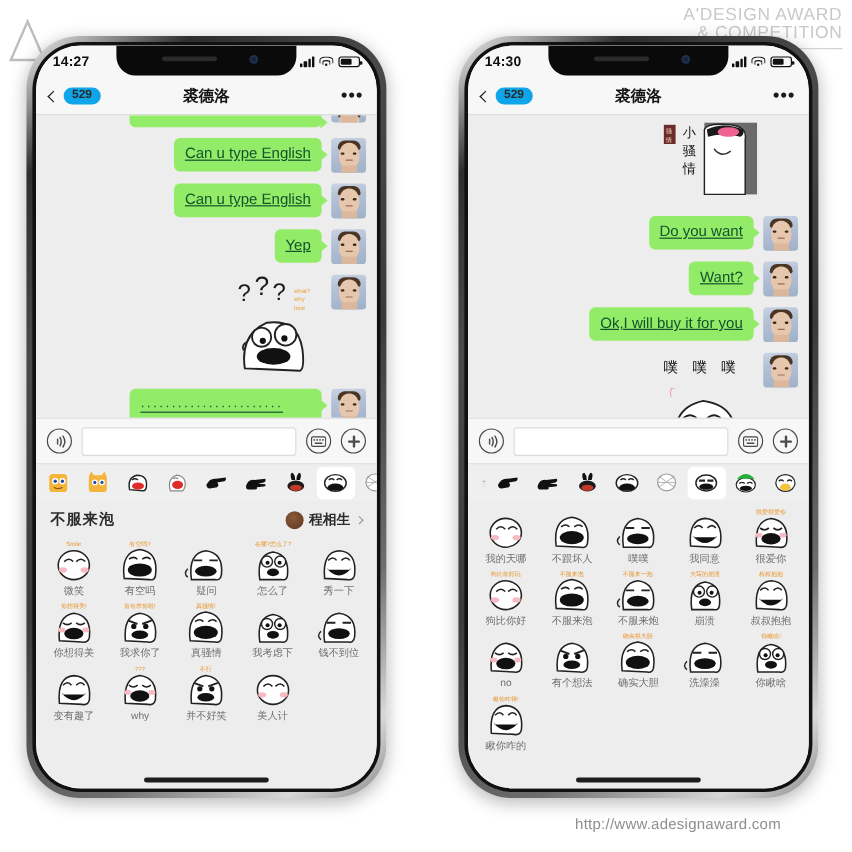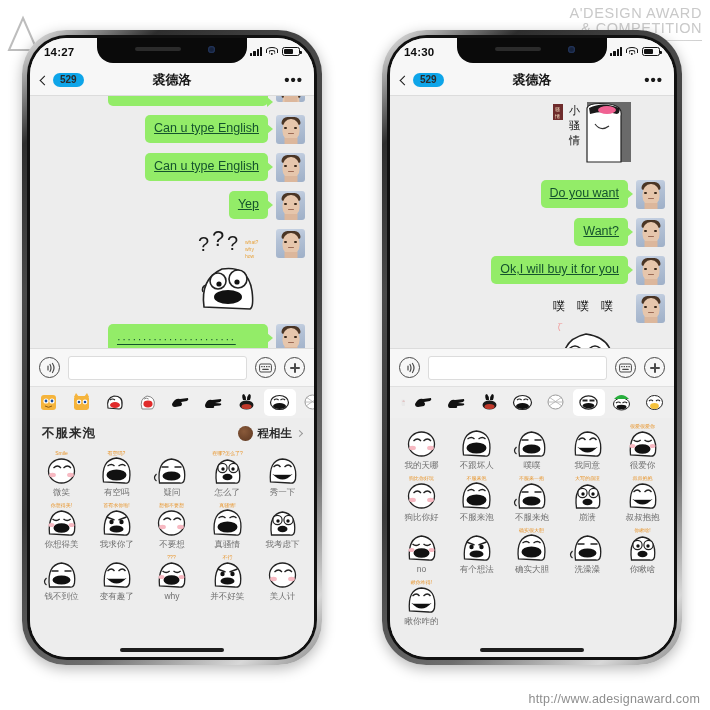--- a/index.html
+++ b/index.html
@@ -19,21 +19,21 @@
     position: absolute; right: 8px; top: 6px;
     text-align: right; color: #c9c9c9;
     font-size: 14.5px; letter-spacing: 0.6px; line-height: 15px;
     font-family: "Liberation Sans", sans-serif;
   }
   .brand-text .l2 { letter-spacing: 0.5px; }
   .brand-rule {
     position: absolute; right: 8px; top: 40px; width: 142px; height: 1px;
     background: linear-gradient(to right, rgba(200,200,200,0), #cfcfcf);
   }
-  .site-url-wrap { position:absolute; left:430px; bottom:4px; width:270px; text-align:right; }
+  .site-url-wrap { position:absolute; left:430px; bottom:16px; width:270px; text-align:center; }
 
   
   .phone {
     position: absolute; top: 30px; width: 300px; height: 635px;
     border-radius: 44px;
     background: linear-gradient(140deg,#f2f2f2 0%,#9a9a9a 6%,#2e2e2e 13%,#4a4a4a 30%,#3a3a3a 55%,#6e6e6e 78%,#d8d8d8 92%,#8a8a8a 100%);
     padding: 5px;
     box-shadow: 0 4px 14px rgba(0,0,0,.28);
   }
   .phone.left { left: 22px; }
@@ -550,32 +550,20 @@
      <circle cx="16" cy="22" r="2.2" fill="#111"></circle>
                       <circle cx="26" cy="22" r="2.2" fill="#111"></circle>
      <ellipse cx="21" cy="29" rx="7" ry="3.6" fill="#111"></ellipse>
                     </svg>
                   </div>
                   <div class="sticker-label">我求你了</div>
                 </div>
                 <div class="sticker-cell">
                   <div class="sticker-art">
                     <svg class="doodle" viewBox="0 0 42 38">
-                      <text x="21" y="7" font-size="5" fill="#e8952b" text-anchor="middle" font-family="Liberation Sans, sans-serif">想都不要想</text>
-                      <ellipse cx="21" cy="23" rx="13" ry="12" fill="#fff" stroke="#222" stroke-width="1.3"></ellipse>
-     <path d="M13 20 q4 -4 7.5 0 M23 20 q4 -4 7.5 0" stroke="#222" stroke-width="1.3" fill="none"></path>
-     <ellipse cx="12" cy="27" rx="3.4" ry="2.2" fill="#f7b9c2"></ellipse>
-                      <ellipse cx="30" cy="27" rx="3.4" ry="2.2" fill="#f7b9c2"></ellipse>
-                    </svg>
-                  </div>
-                  <div class="sticker-label">不要想</div>
-                </div>
-                <div class="sticker-cell">
-                  <div class="sticker-art">
-                    <svg class="doodle" viewBox="0 0 42 38">
                       <text x="21" y="7" font-size="5" fill="#e8952b" text-anchor="middle" font-family="Liberation Sans, sans-serif">真骚情!</text>
                       <path d="M8 34 Q5 12 21 10 Q37 12 34 32 Q33 36 29 35 Z" fill="#fff" stroke="#222" stroke-width="1.3"></path>
      <path d="M12 18 q4 -3 7 0 M23 18 q4 -3 7 0" stroke="#222" stroke-width="1.3" fill="none"></path>
      <ellipse cx="21" cy="27" rx="10" ry="5.5" fill="#111"></ellipse>
                     </svg>
                   </div>
                   <div class="sticker-label">真骚情</div>
                 </div>
                 <div class="sticker-cell">
                   <div class="sticker-art">

